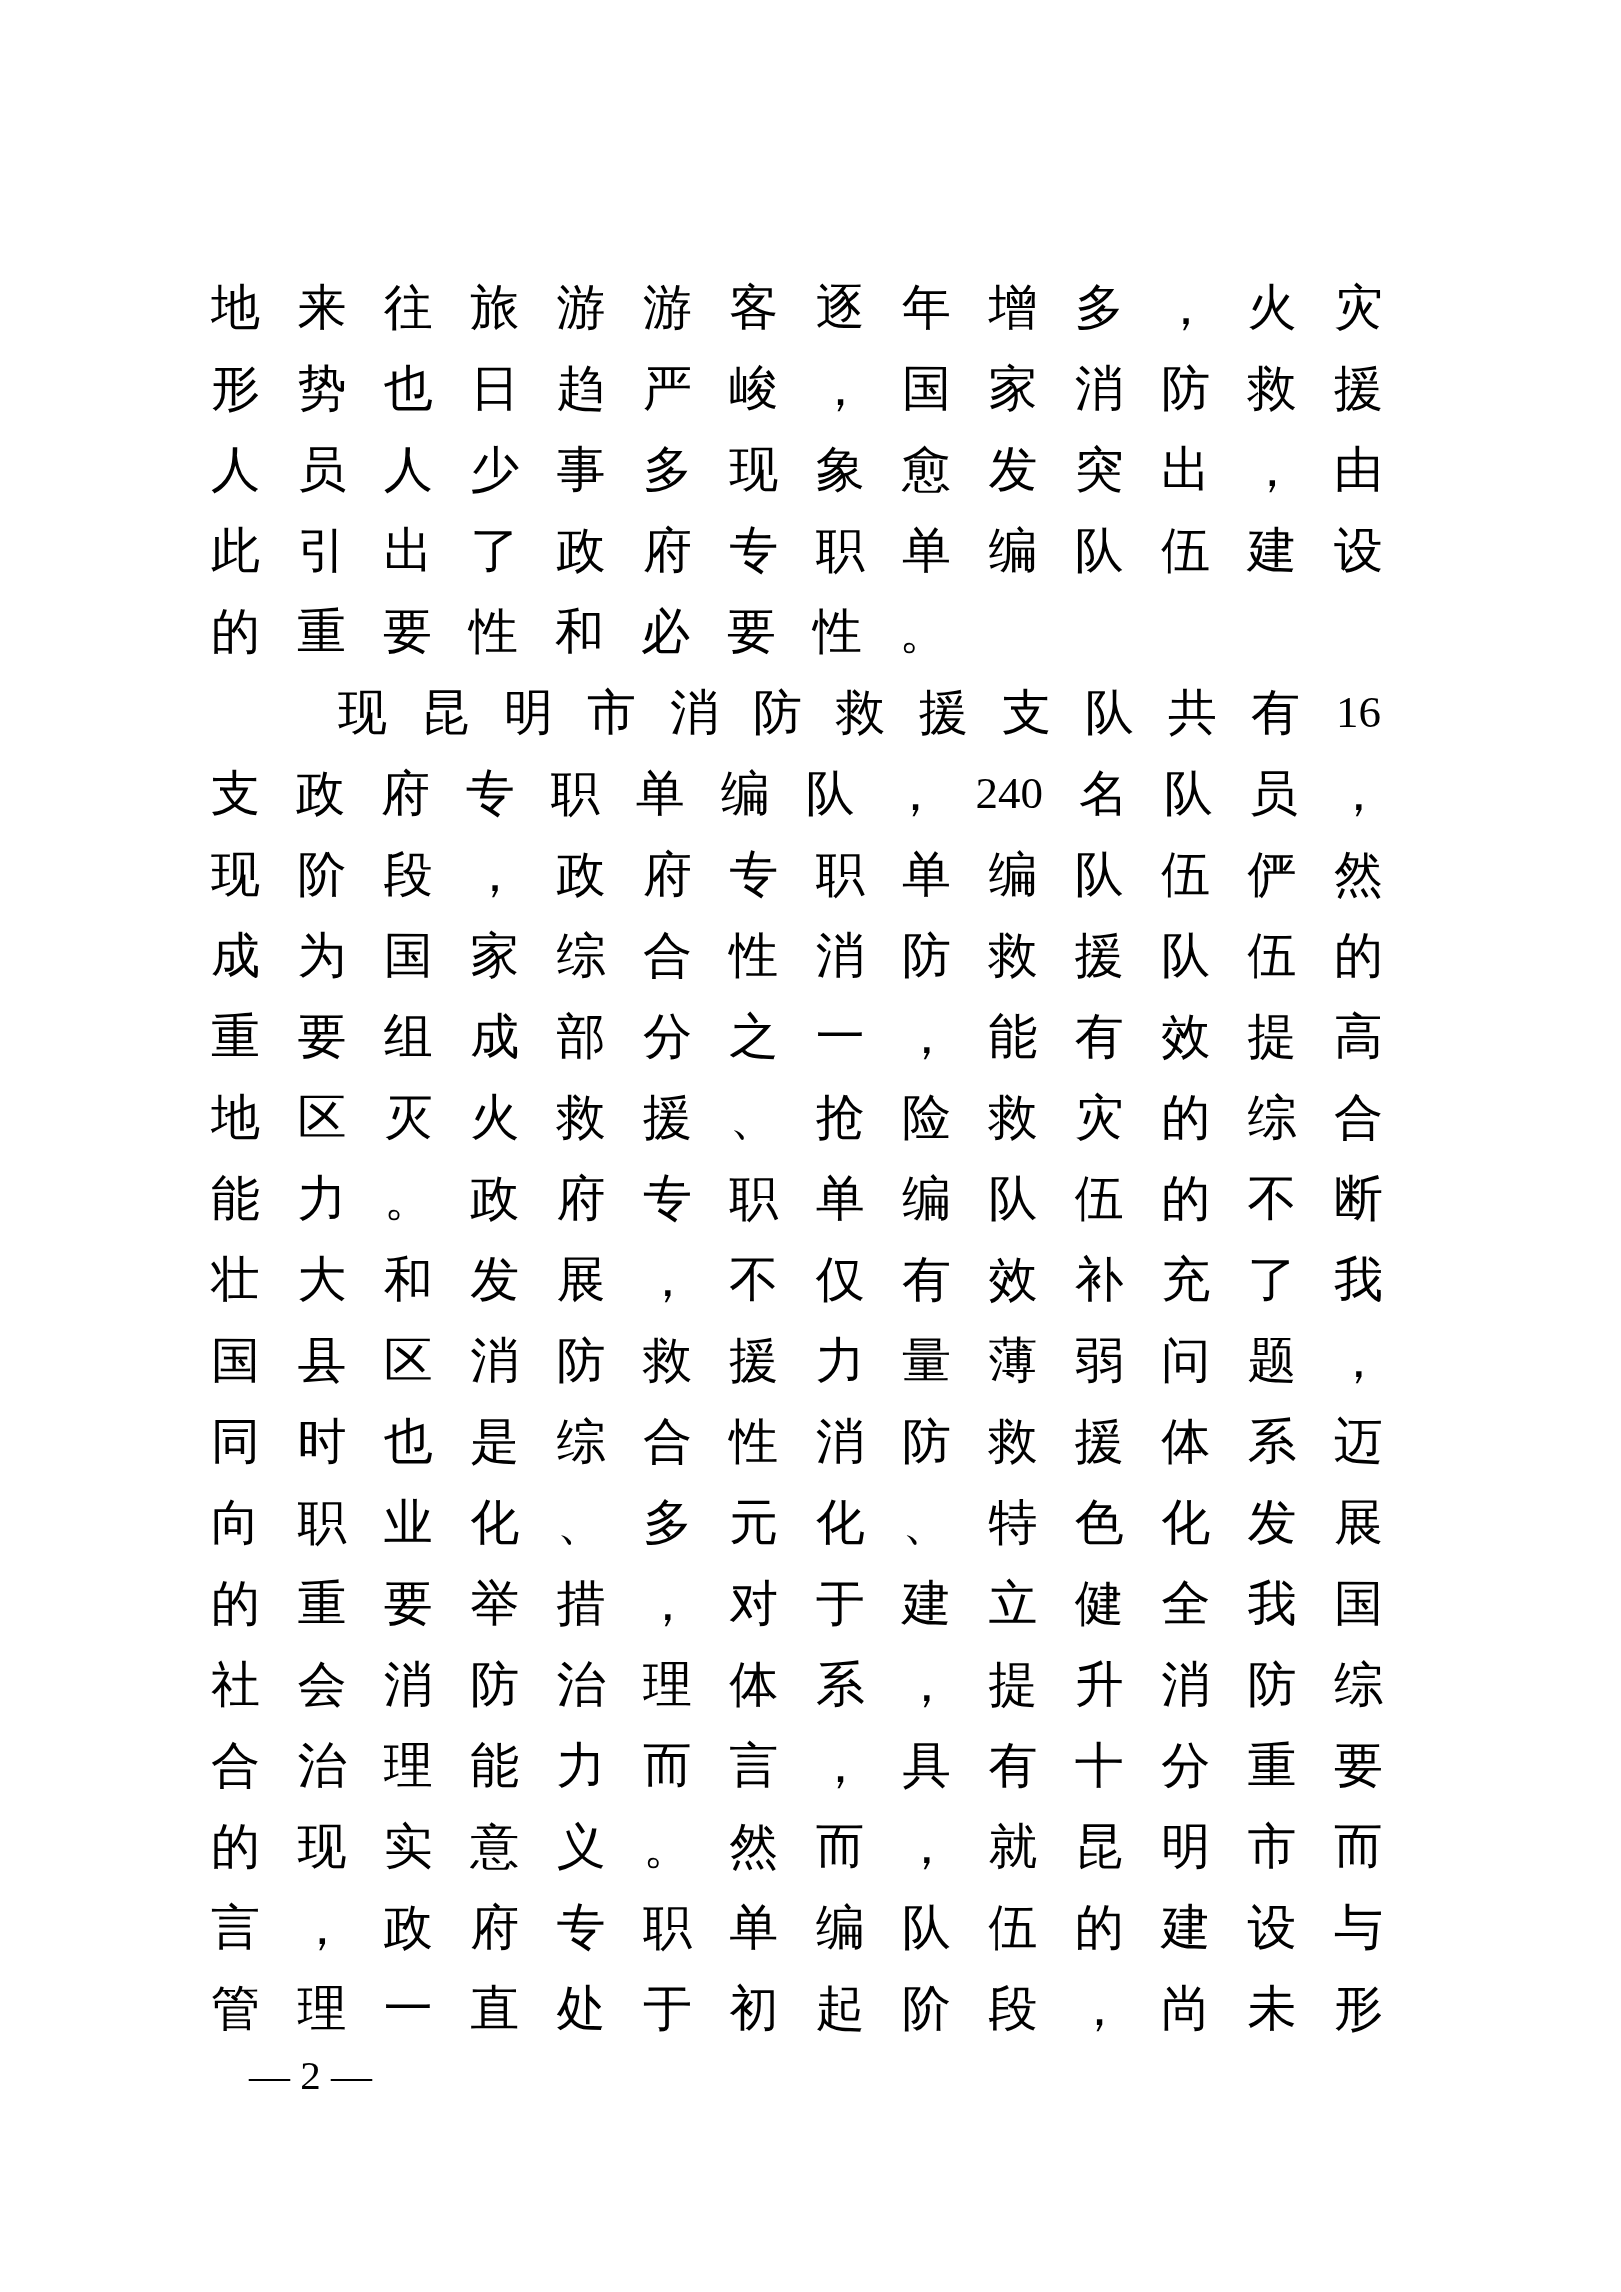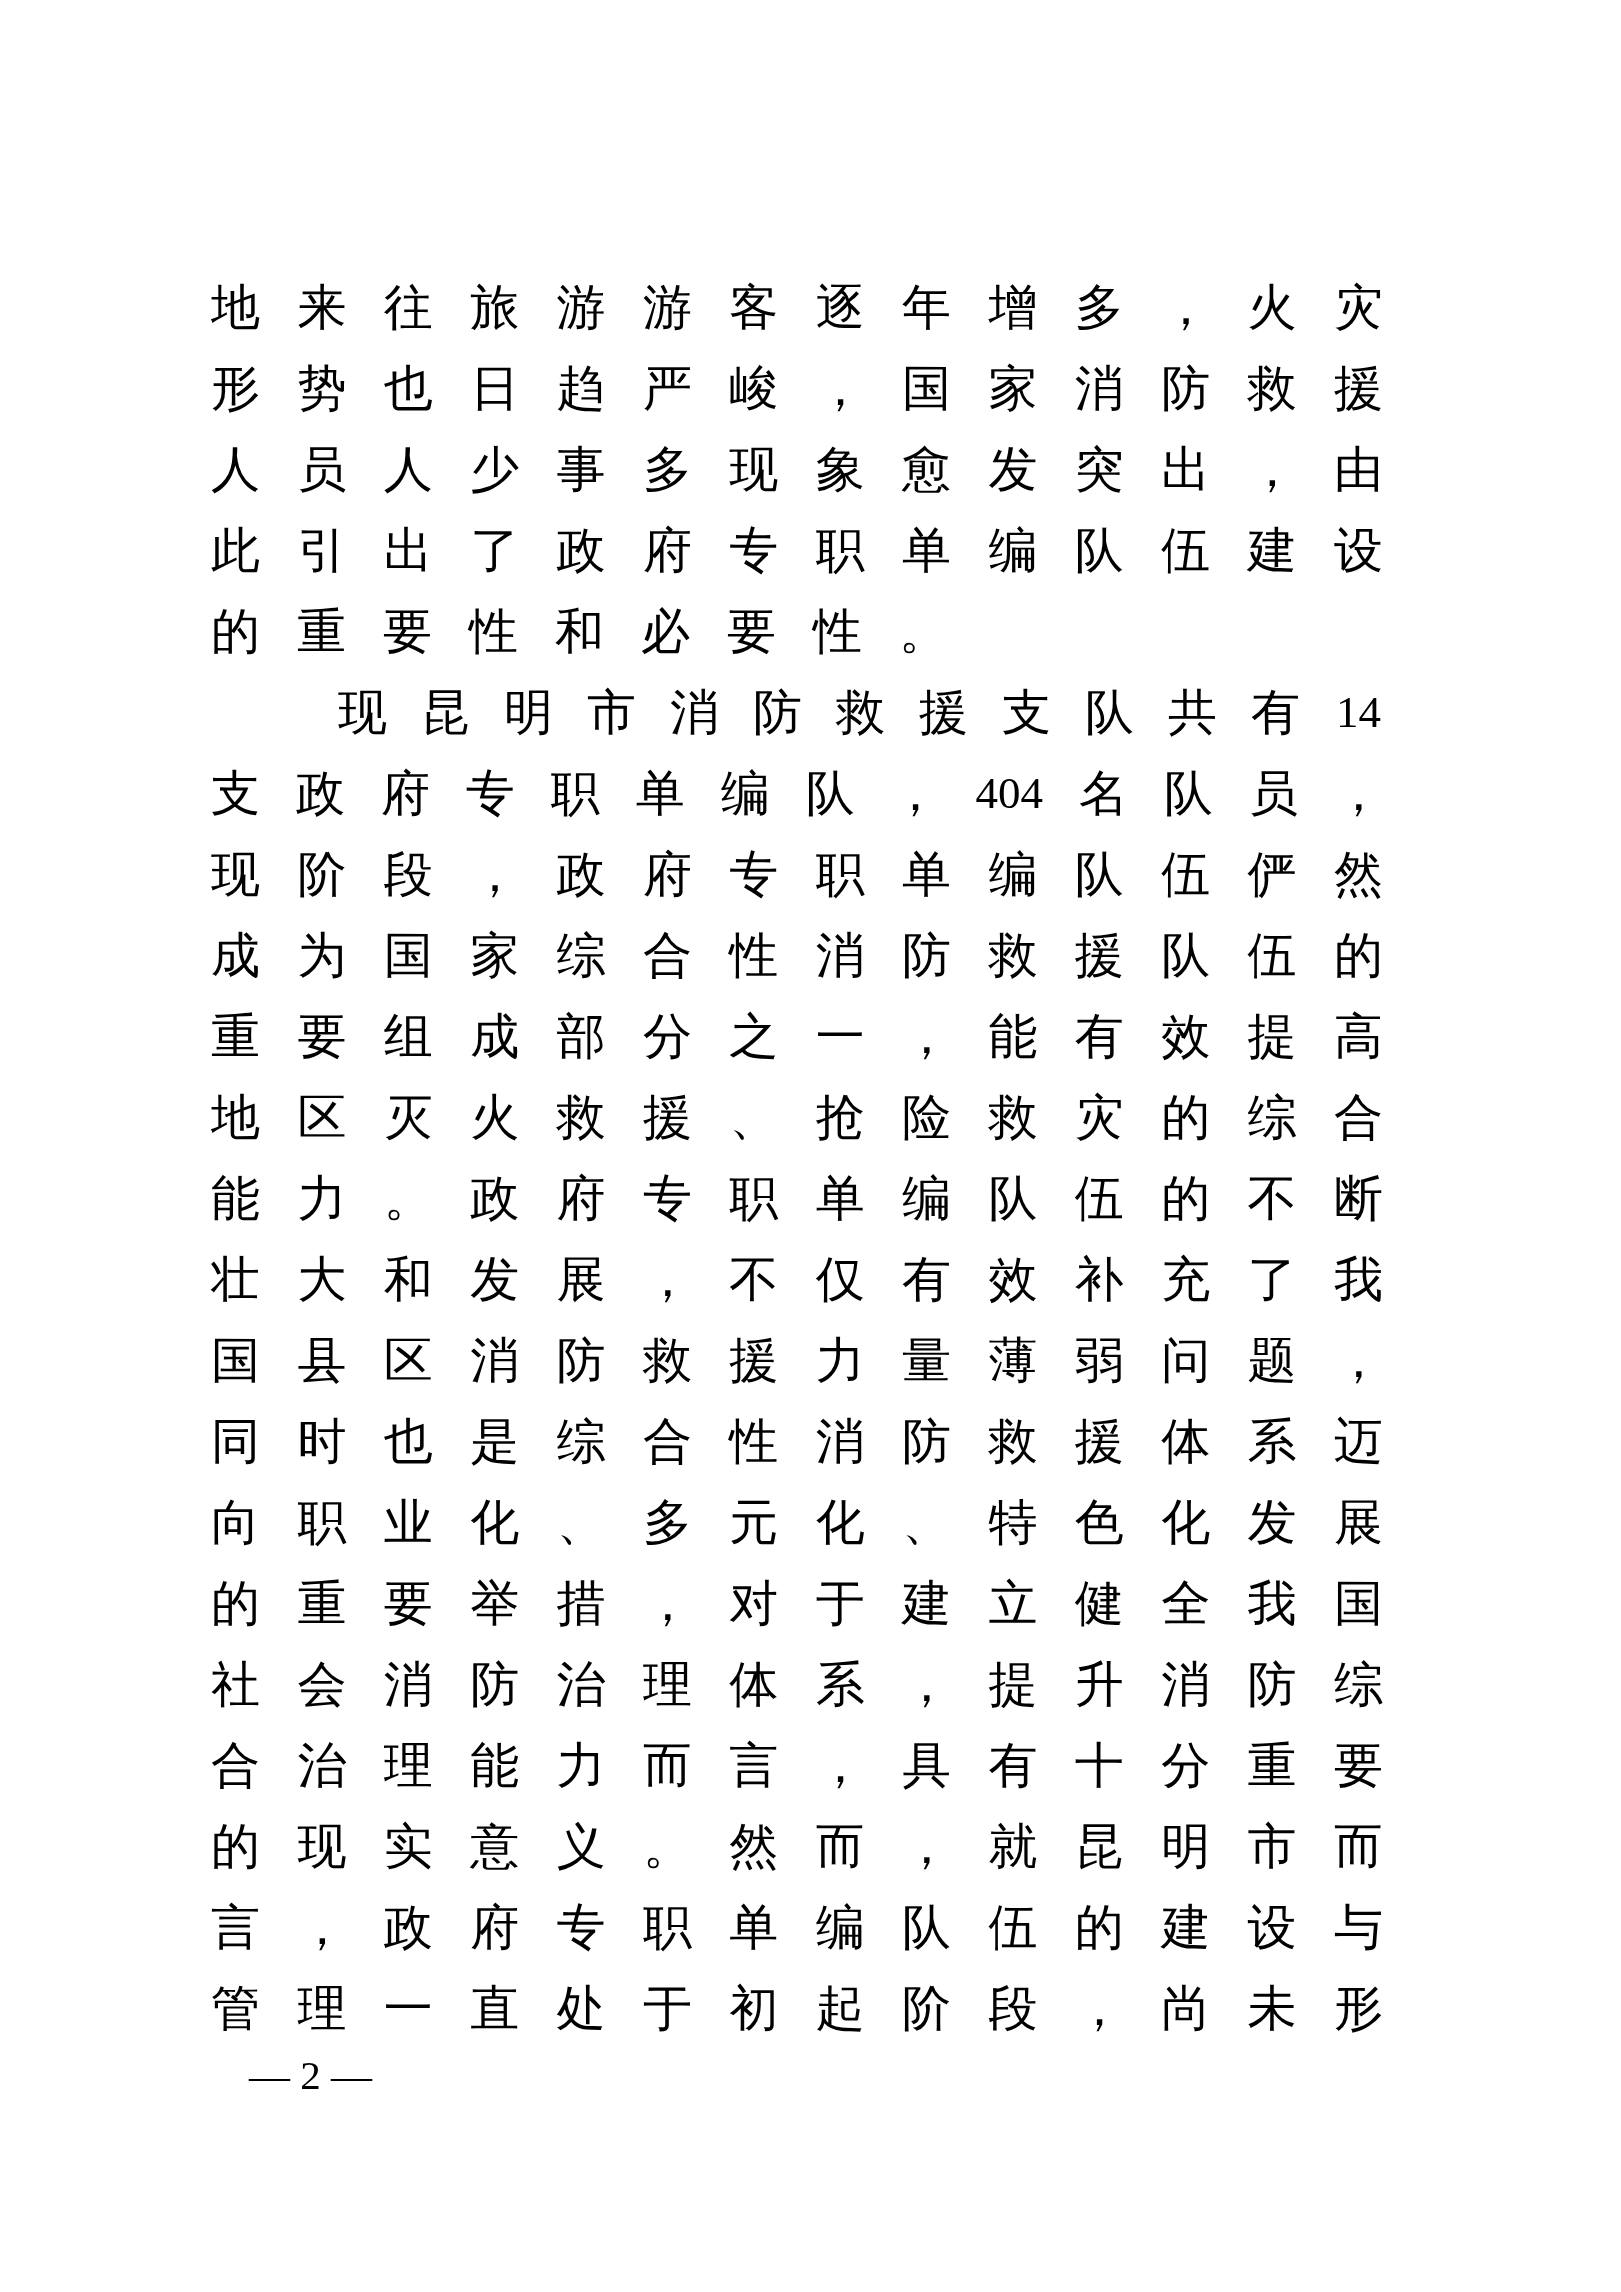--- a/index.html
+++ b/index.html
@@ -144,33 +144,33 @@
         <span class="token">明</span>
         <span class="token">市</span>
         <span class="token">消</span>
         <span class="token">防</span>
         <span class="token">救</span>
         <span class="token">援</span>
         <span class="token">支</span>
         <span class="token">队</span>
         <span class="token">共</span>
         <span class="token">有</span>
-        <span class="token num">14</span>
+        <span class="token num">16</span>
       </div>
       <div class="line fill">
         <span class="token">支</span>
         <span class="token">政</span>
         <span class="token">府</span>
         <span class="token">专</span>
         <span class="token">职</span>
         <span class="token">单</span>
         <span class="token">编</span>
         <span class="token">队</span>
         <span class="token">，</span>
-        <span class="token num">404</span>
+        <span class="token num">240</span>
         <span class="token">名</span>
         <span class="token">队</span>
         <span class="token">员</span>
         <span class="token">，</span>
       </div>
       <div class="line fill">
         <span class="token">现</span>
         <span class="token">阶</span>
         <span class="token">段</span>
         <span class="token">，</span>

